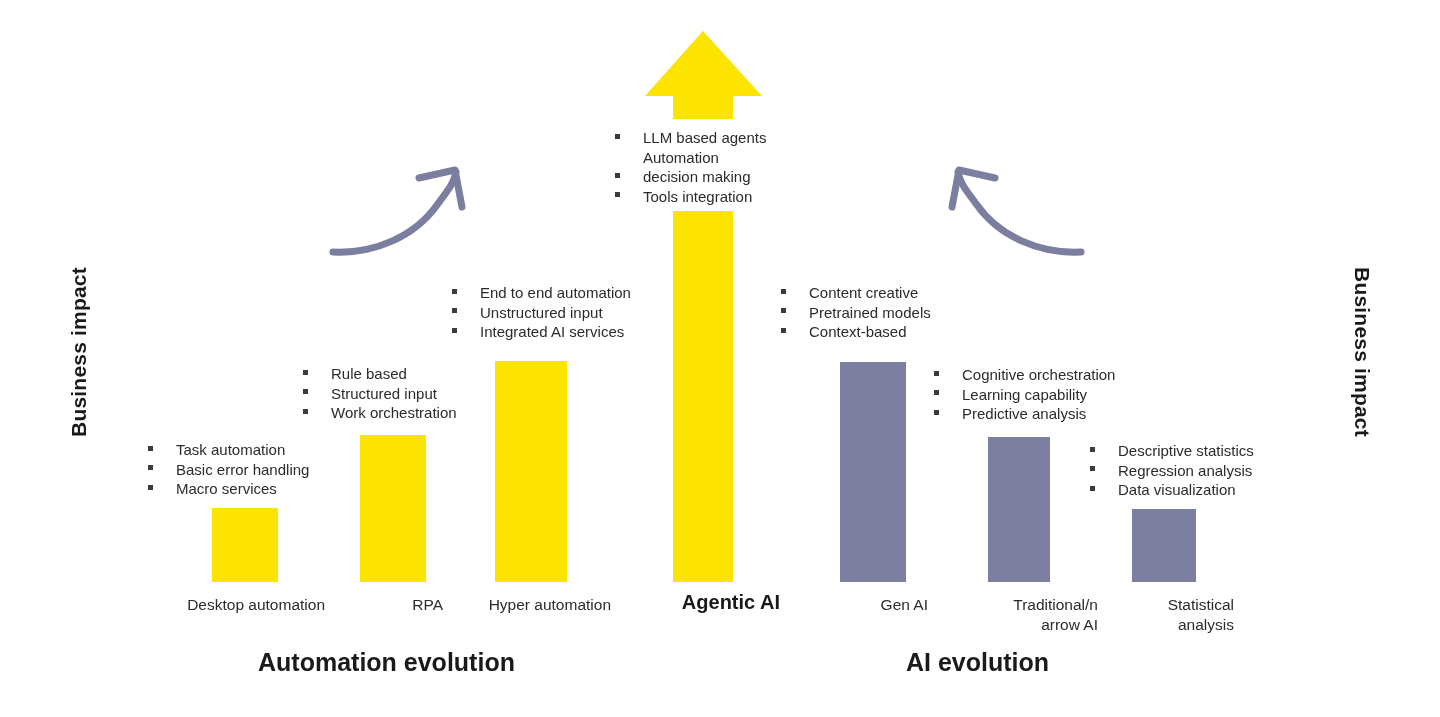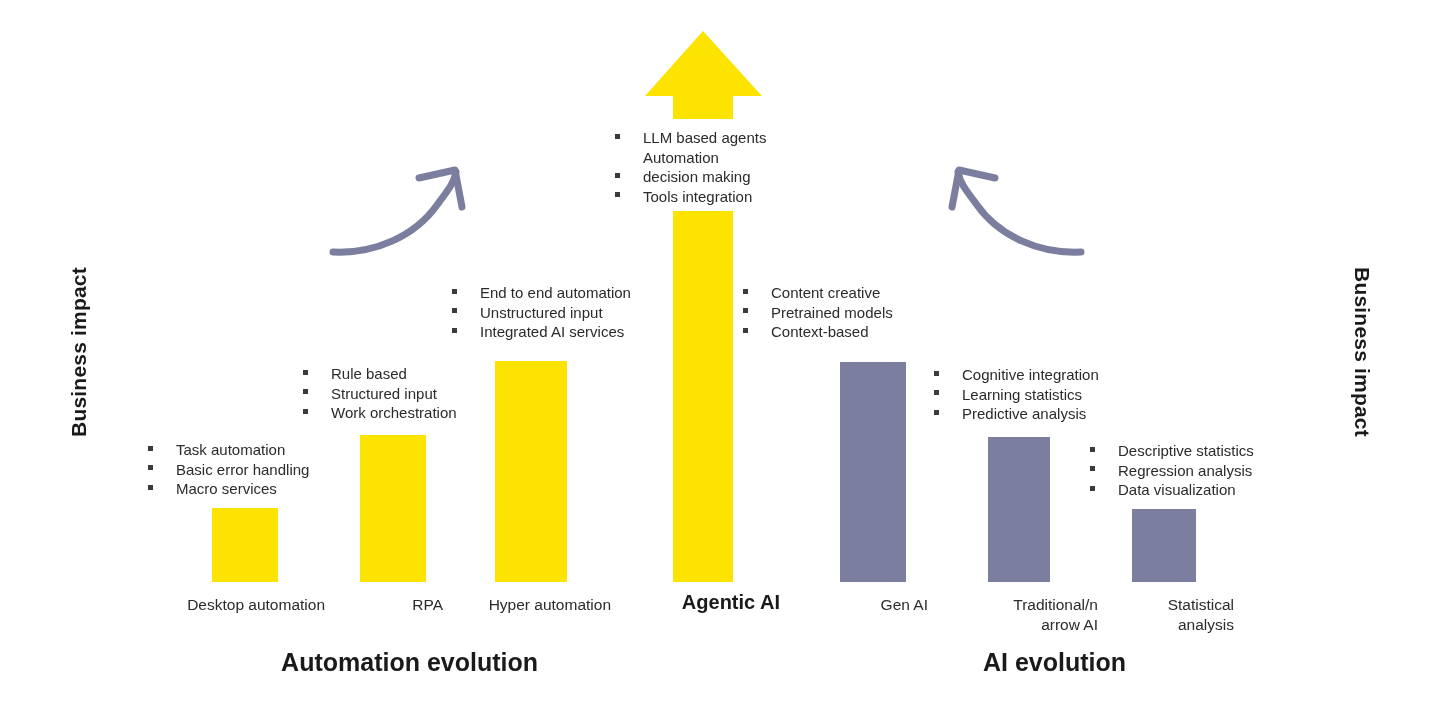--- a/index.html
+++ b/index.html
@@ -95,21 +95,21 @@
     top: -2px;
   }
   .bullets .tx { flex: 1 1 auto; white-space: pre-line; }
 
   
   .group-title {
     position: absolute;
     font-size: 25px;
     font-weight: 700;
     color: #1a1a1a;
-    text-align: right;
+    text-align: left;
     white-space: nowrap;
   }
 
   
   #overlay {
     position: absolute;
     left: 0; top: 0;
     width: 1440px; height: 717px;
     pointer-events: none;
   }
@@ -208,43 +208,43 @@
       <span class="bl"><i></i></span>
       <span class="tx">Automation
 decision making</span>
     </div>
     <div class="row">
       <span class="bl"><i></i></span>
       <span class="tx">Tools integration</span>
     </div>
   </div>
 
-  <div class="bullets" style="left:743px; top:283px; width:190px;">
+  <div class="bullets" style="left:781px; top:283px; width:190px;">
     <div class="row">
       <span class="bl"><i></i></span>
       <span class="tx">Content creative</span>
     </div>
     <div class="row">
       <span class="bl"><i></i></span>
       <span class="tx">Pretrained models</span>
     </div>
     <div class="row">
       <span class="bl"><i></i></span>
       <span class="tx">Context-based</span>
     </div>
   </div>
 
   <div class="bullets" style="left:934px; top:365px; width:210px;">
     <div class="row">
       <span class="bl"><i></i></span>
-      <span class="tx">Cognitive integration</span>
-    </div>
-    <div class="row">
-      <span class="bl"><i></i></span>
-      <span class="tx">Learning statistics</span>
+      <span class="tx">Cognitive orchestration</span>
+    </div>
+    <div class="row">
+      <span class="bl"><i></i></span>
+      <span class="tx">Learning capability</span>
     </div>
     <div class="row">
       <span class="bl"><i></i></span>
       <span class="tx">Predictive analysis</span>
     </div>
   </div>
 
   <div class="bullets" style="left:1090px; top:441px; width:215px;">
     <div class="row">
       <span class="bl"><i></i></span>

